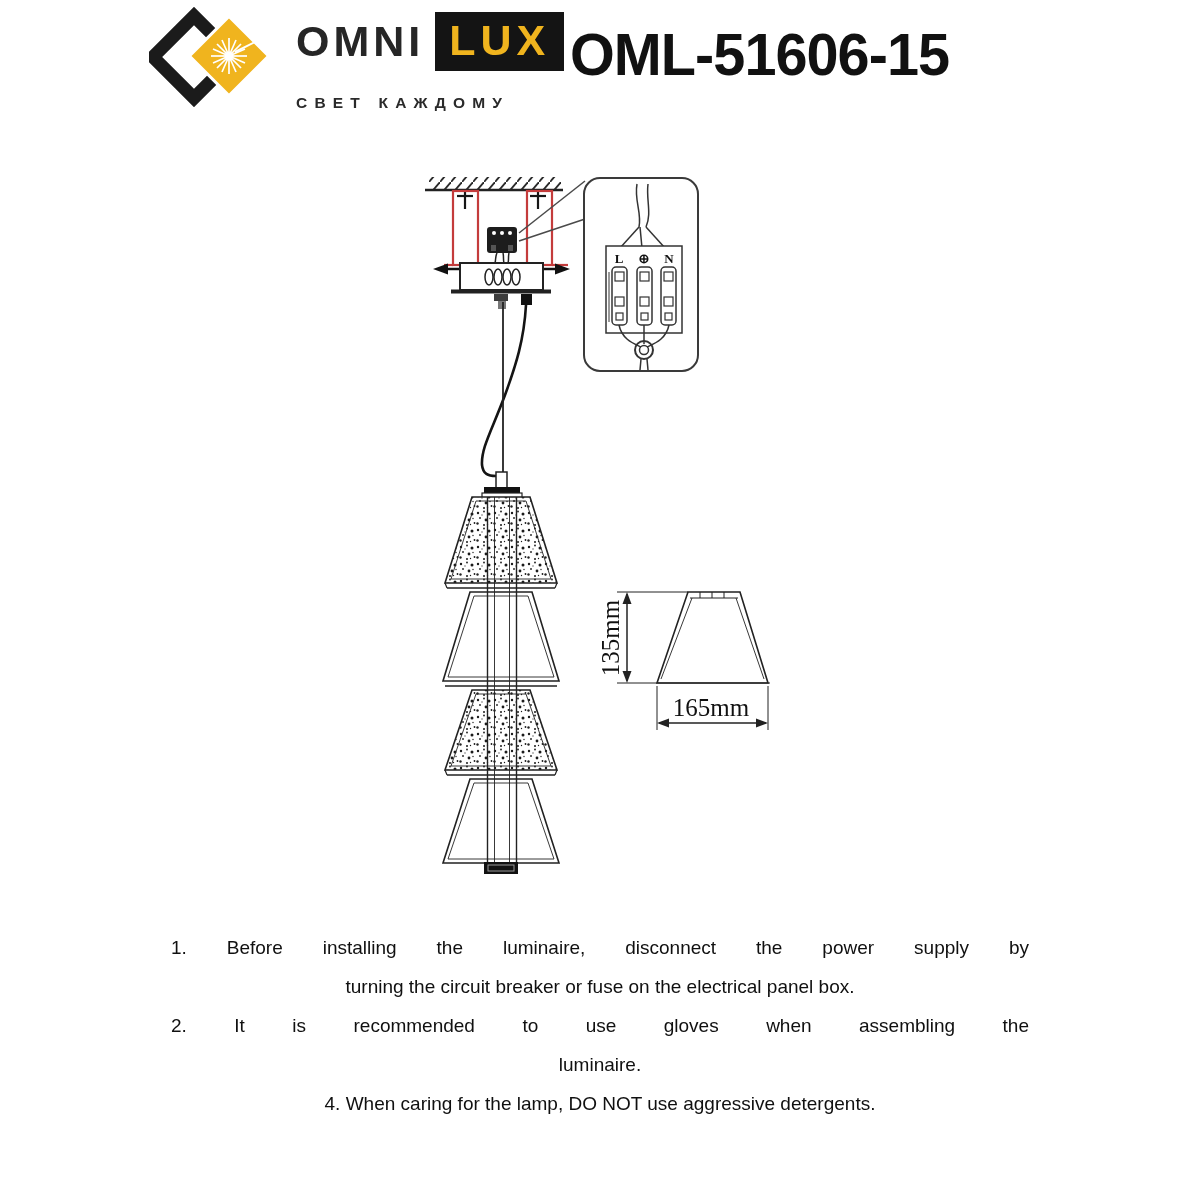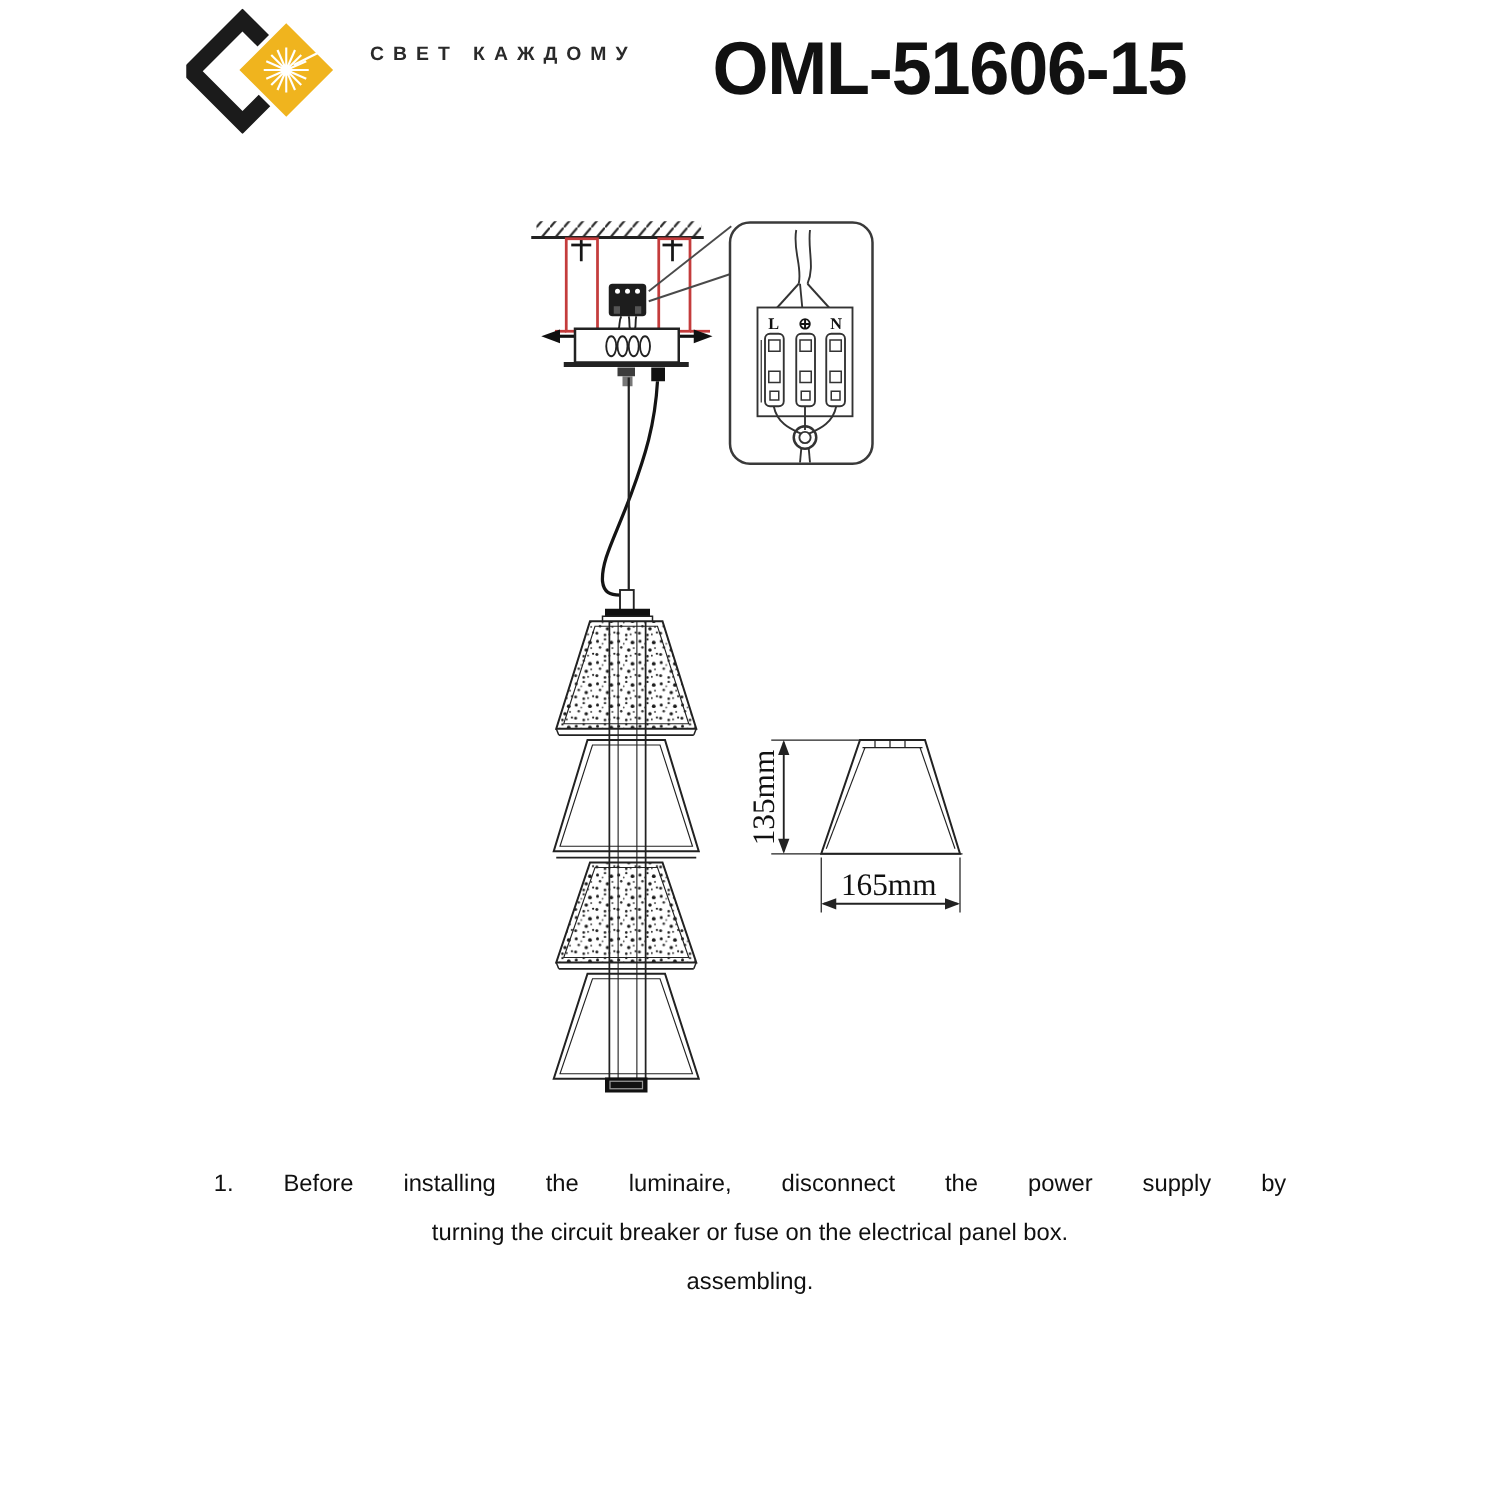--- a/index.html
+++ b/index.html
@@ -66,20 +66,24 @@
         <line x1="80" y1="49" x2="96" y2="42"></line>
       <line x1="80" y1="49" x2="73" y2="65"></line>
         <line x1="80" y1="49" x2="87" y2="33"></line>
       <line x1="86" y1="45" x2="114" y2="31" stroke-width="2"></line>
     </g>
     <circle cx="80" cy="49" r="4.5" fill="#ffffff"></circle>
   </svg>
 </div>
 
 <div class="logo-text">
+  <div class="brand-row">
+    <span class="brand-word1">OMNI</span>
+    <span class="lux-box"><span class="brand-word2">LUX</span></span>
+  </div>
   <div class="tagline">СВЕТ КАЖДОМУ</div>
 </div>
 
 <div class="model-number">OML-51606-15</div>
 
 <svg class="diagram-svg" viewBox="0 0 1200 1200">
   <defs>
     <pattern id="hatch" width="11" height="13" patternUnits="userSpaceOnUse">
       <line x1="0" y1="13" x2="11" y2="0" stroke="#2a2a2a" stroke-width="1.8"></line>
     </pattern>
@@ -274,14 +278,16 @@
       <circle cx="644" cy="350" r="4.5"></circle>
       <line x1="641" y1="359" x2="640" y2="370"></line>
       <line x1="647" y1="359" x2="648" y2="370"></line>
     </g>
   </g>
 </svg>
 
 <div class="instructions">
   <div class="iline j">1. Before installing the luminaire, disconnect the power supply by</div>
   <div class="iline">turning the circuit breaker or fuse on the electrical panel box.</div>
-  <div class="iline">assembling.</div>
+  <div class="iline j">2. It is recommended to use gloves when assembling the</div>
+  <div class="iline">luminaire.</div>
+  <div class="iline">4. When caring for the lamp, DO NOT use aggressive detergents.</div>
 </div>
 
 </body></html>

